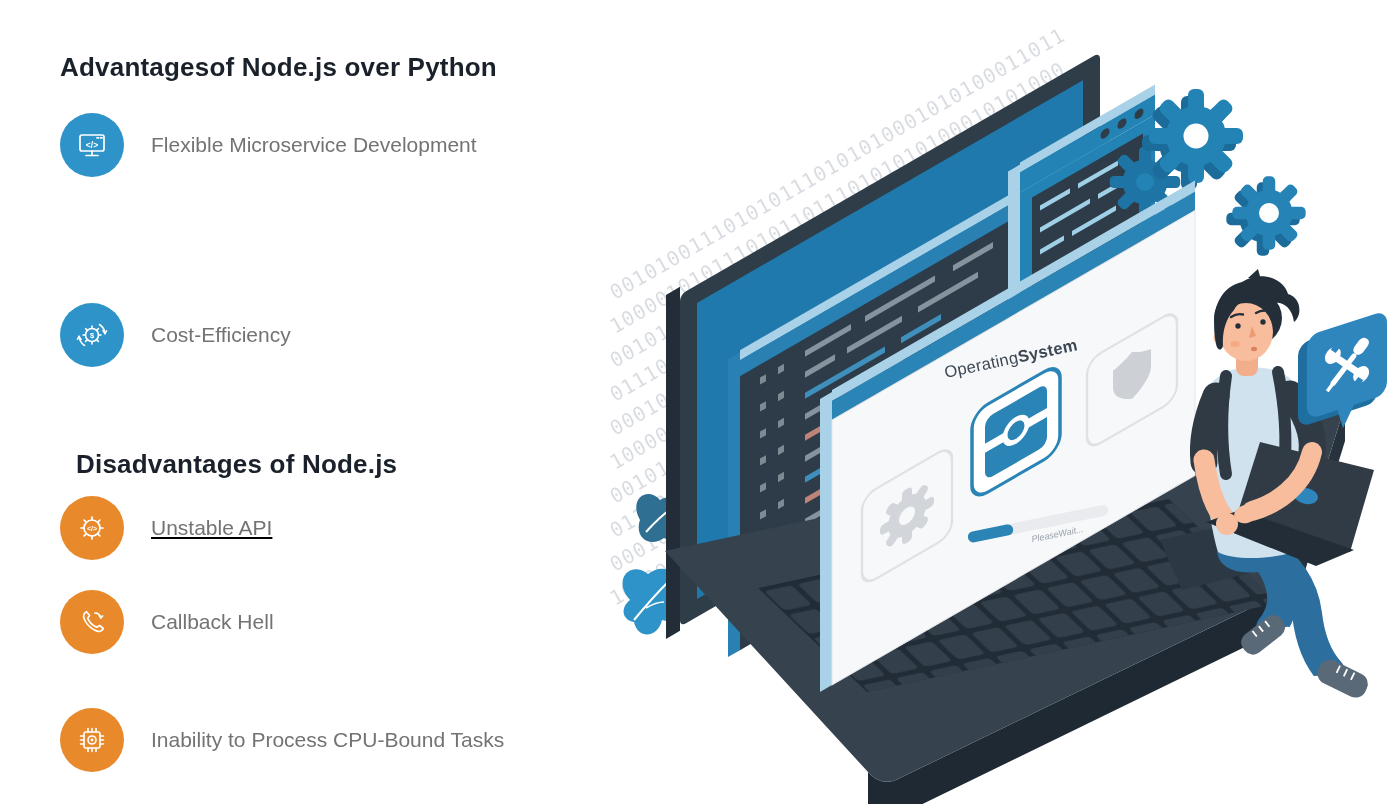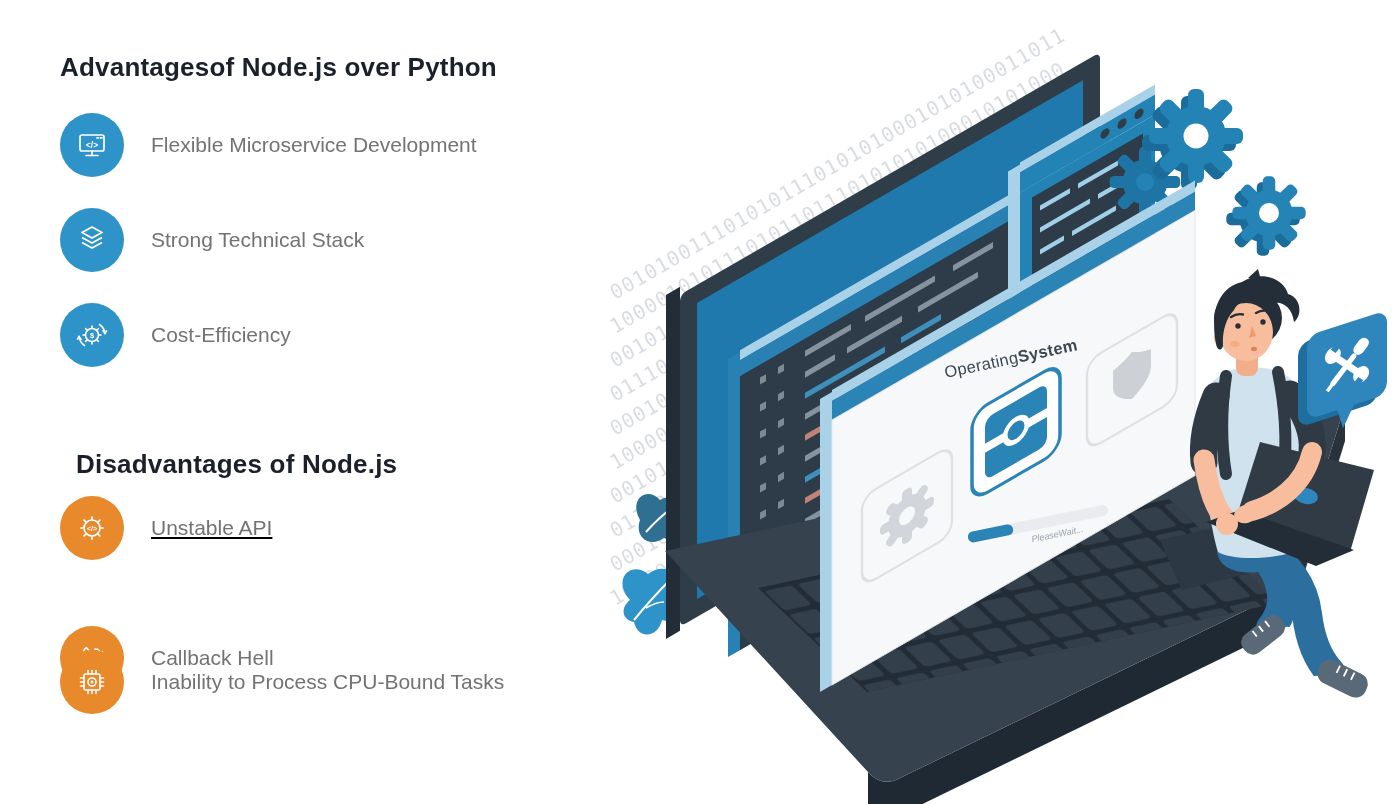--- a/index.html
+++ b/index.html
@@ -32,30 +32,20 @@
         <line x1="22" y1="9.8" x2="23.5" y2="9.8"></line>
           <line x1="25.5" y1="9.8" x2="27" y2="9.8"></line>
         <text x="17" y="20" text-anchor="middle" font-size="8.5" font-weight="bold" fill="#fff" stroke="none">&lt;/&gt;</text>
         <line x1="17" y1="23" x2="17" y2="26.5"></line>
           <line x1="11" y1="27.5" x2="23" y2="27.5"></line>
       </svg>
     </span>
     <span class="label">Flexible Microservice Development</span>
   </div>
 
-  <div class="row" style="top:208px;">
-    <span class="badge blue">
-      <svg width="34" height="34" viewBox="0 0 34 34" fill="none" stroke="#fff" stroke-width="1.7" stroke-linejoin="round">
-        <polygon points="17,4 27,9.5 17,15 7,9.5"></polygon>
-        <polyline points="27,14.5 17,20 7,14.5"></polyline>
-        <polyline points="27,19.5 17,25 7,19.5"></polyline>
-      </svg>
-    </span>
-    <span class="label">Strong Technical Stack</span>
-  </div>
 
   <div class="row" style="top:303px;">
     <span class="badge blue">
       <svg width="34" height="34" viewBox="0 0 34 34" fill="none" stroke="#fff" stroke-width="1.6" stroke-linecap="round">
         <circle cx="17" cy="17" r="6.5"></circle>
         <g>
           <line x1="17" y1="8" x2="17" y2="10.5"></line>
             <line x1="17" y1="23.5" x2="17" y2="26"></line>
           <line x1="8" y1="17" x2="10.5" y2="17"></line>
             <line x1="23.5" y1="17" x2="26" y2="17"></line>
@@ -89,32 +79,32 @@
             <line x1="22.7" y1="22.7" x2="24.8" y2="24.8"></line>
           <line x1="9.2" y1="24.8" x2="11.3" y2="22.7"></line>
             <line x1="22.7" y1="11.3" x2="24.8" y2="9.2"></line>
         </g>
         <text x="17" y="19.6" text-anchor="middle" font-size="7" font-weight="bold" fill="#fff" stroke="none">&lt;/&gt;</text>
       </svg>
     </span>
     <span class="label">Unstable API</span>
   </div>
 
-  <div class="row" style="top:626px;">
+  <div class="row" style="top:590px;">
     <span class="badge orange">
       <svg width="34" height="34" viewBox="0 0 34 34" fill="none" stroke="#fff" stroke-width="1.7" stroke-linecap="round" stroke-linejoin="round">
         <path d="M9.5,14.5 c-2,-3.5 -0.5,-6.5 2,-7.8 l3,3.6 -1.8,3 c1.8,4 5,7.2 9,9 l3,-1.8 3.6,3 c-1.3,2.5 -4.3,4 -7.8,2 C14.6,22.8 11.5,19.1 9.5,14.5 z"></path>
         <path d="M20,8.2 a5.5,5.5 0 0 1 5.8,4.6"></path>
         <polyline points="24.2,10.6 25.8,12.8 27.6,11"></polyline>
       </svg>
     </span>
     <span class="label">Callback Hell</span>
   </div>
 
-  <div class="row" style="top:650px;">
+  <div class="row" style="top:708px;">
     <span class="badge orange">
       <svg width="34" height="34" viewBox="0 0 34 34" fill="none" stroke="#fff" stroke-width="1.6" stroke-linecap="round">
         <rect x="9" y="9" width="16" height="16" rx="2"></rect>
         <line x1="13" y1="9" x2="13" y2="5.5"></line>
           <line x1="17" y1="9" x2="17" y2="5.5"></line>
           <line x1="21" y1="9" x2="21" y2="5.5"></line>
         <line x1="13" y1="25" x2="13" y2="28.5"></line>
           <line x1="17" y1="25" x2="17" y2="28.5"></line>
           <line x1="21" y1="25" x2="21" y2="28.5"></line>
         <line x1="9" y1="13" x2="5.5" y2="13"></line>

